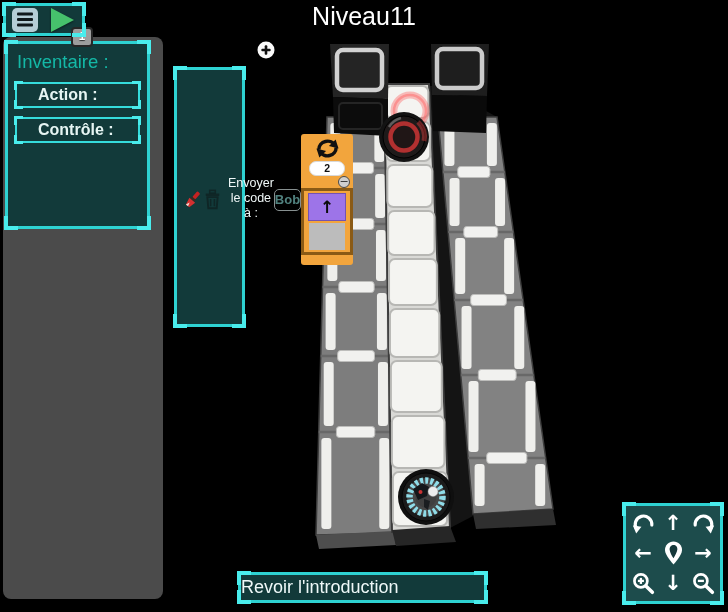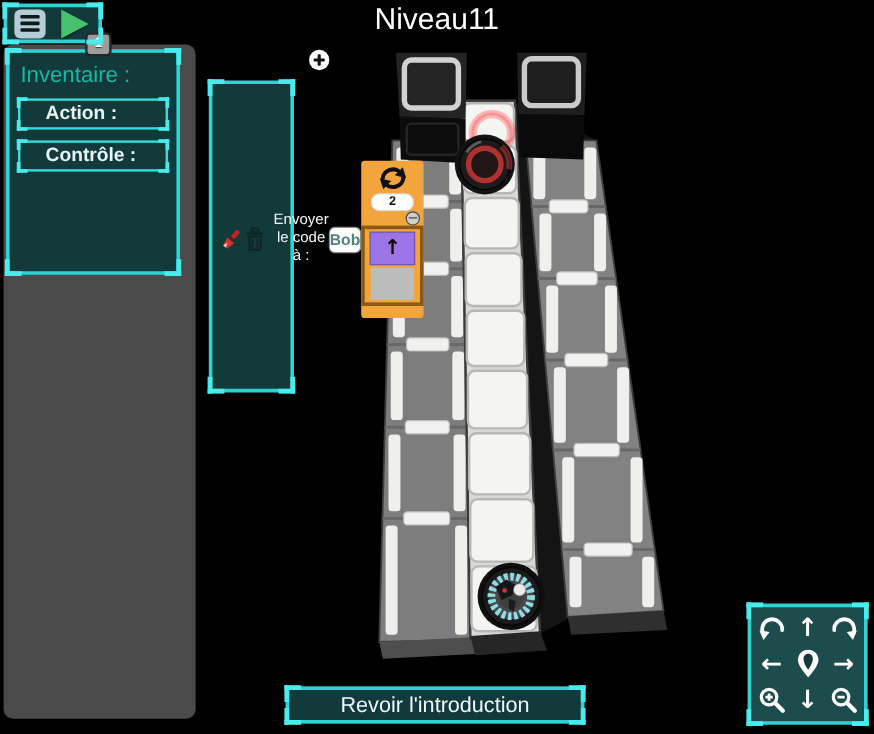--- a/index.html
+++ b/index.html
@@ -50,21 +50,21 @@
   .inv-btn:first-of-type{margin-top:8px;}
 
   
   .codepanel{left:174px;top:67px;width:71px;height:260px;z-index:2;border-radius:2px;
              display:flex;flex-direction:row;align-items:center;}
   .iconrow{width:100%;height:23px;display:flex;justify-content:space-between;
            padding:3px 6px 0 5px;box-sizing:border-box;}
   .sendlabel,.zonelabel{font-size:12.5px;color:#f0f8f8;text-align:center;line-height:1.18;
            width:62px;}
   .sendlabel{margin-top:3px;}
-  .bob-btn{margin-top:5px;width:54px;height:20px;background:#ffffff;border:1px solid #879090;
+  .bob-btn{margin-top:5px;width:54px;height:20px;background:#000000;border:1px solid #879090;
            border-radius:5px;color:#51827f;font-size:13px;font-weight:bold;display:flex;
            align-items:center;justify-content:center;cursor:pointer;}
   .divider{width:100%;height:2px;background:#2ed2d2;margin-top:10px;}
   .zonelabel{margin-top:6px;}
   .loop{margin-top:4px;width:57px;background:#f2a53d;border-radius:3px;display:flex;
         flex-direction:column;align-items:center;padding:3px 0 10px 0;}
   .loop-count{width:34px;height:13px;margin-top:1px;background:#fff;border:1px solid #d8d8d8;
         border-radius:7px;font-size:10.5px;font-weight:bold;text-align:center;color:#111;
         padding:0;font-family:"Liberation Sans",sans-serif;}
   .minus-badge{align-self:flex-end;margin:0 3px 0 0;width:12px;height:12px;border-radius:50%;
@@ -81,21 +81,21 @@
   
   .navpanel{left:623px;top:503px;width:100px;height:101px;background:#1d4c4c;z-index:2;
         display:grid;grid-template-columns:repeat(3,1fr);grid-template-rows:repeat(3,1fr);
         place-items:center;padding:2px;border-radius:2px;}
   .navcell{width:29px;height:29px;display:flex;align-items:center;justify-content:center;
         color:#fff;cursor:pointer;}
   .nav-arrow{font-size:21px;font-weight:bold;font-family:"DejaVu Sans",sans-serif;line-height:1;}
 
   
   .introbtn{left:238px;top:572px;width:249px;height:31px;z-index:2;display:flex;
-        align-items:center;justify-content:center;color:#eef8f8;font-size:18px;cursor:pointer;}
+        align-items:center;justify-content:flex-start;color:#eef8f8;font-size:18px;cursor:pointer;}
 
   
   .scene{position:absolute;left:0;top:0;z-index:0;}
 </style>
 </head>
 <body>
 
 <div class="root">
 
   <svg class="scene" width="728" height="612" viewBox="0 0 728 612">

